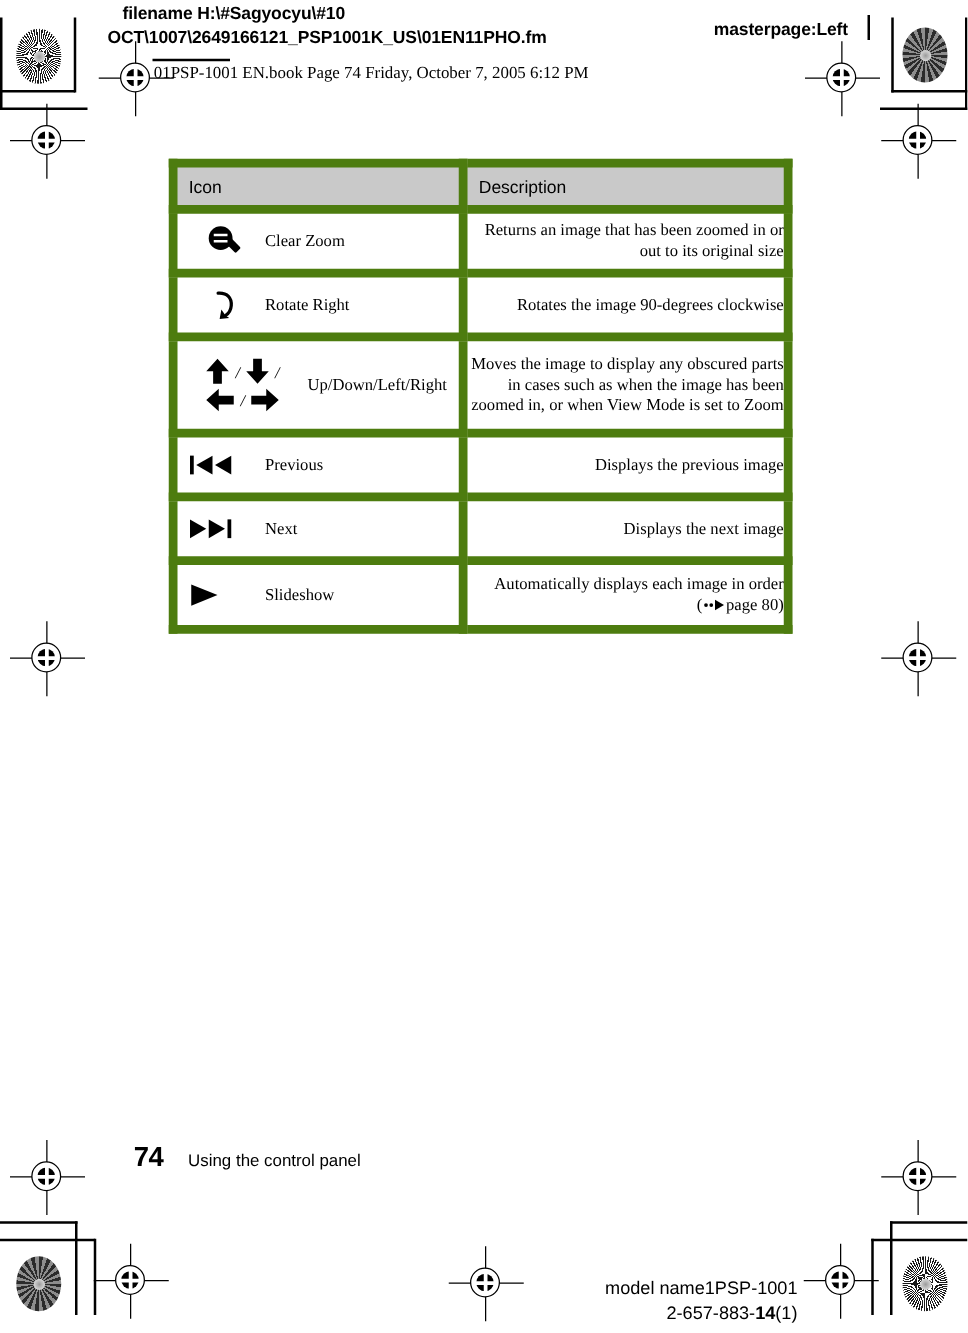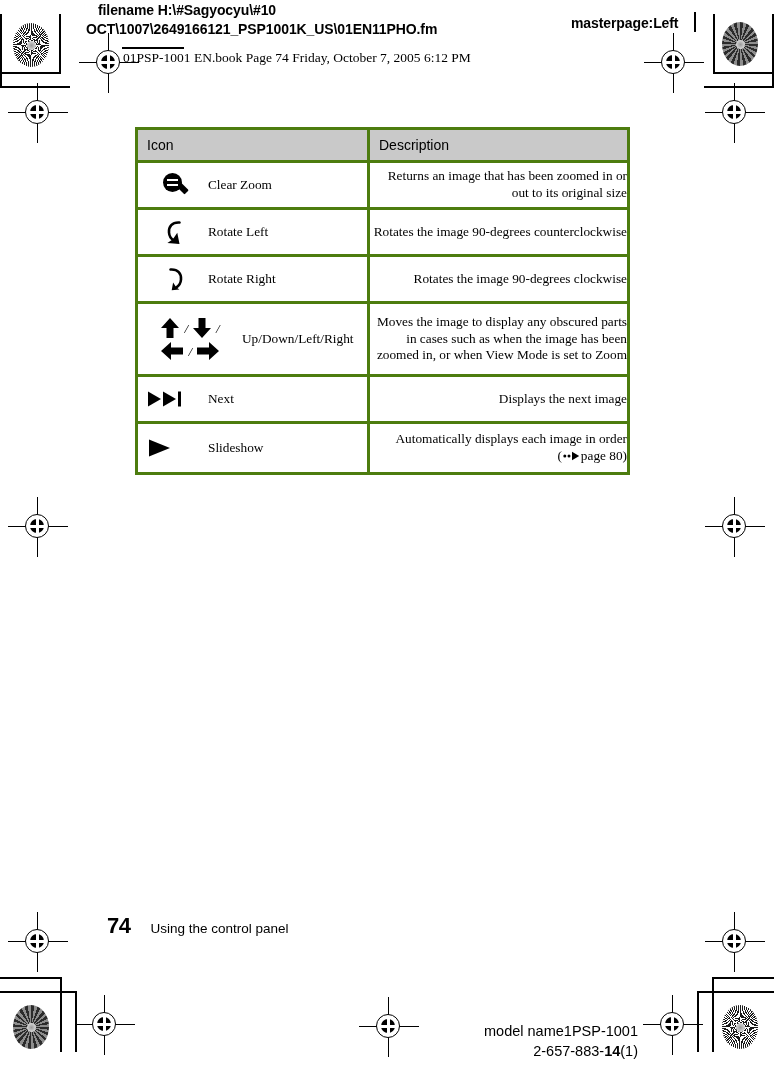--- a/index.html
+++ b/index.html
@@ -118,21 +118,21 @@
     position: absolute;
     left: 135px;
     top: 127px;
     width: 492px;
     border-collapse: collapse;
     border: 1.6px solid #000;
     table-layout: fixed;
     font-size: 13.3px;
   }
   #icon-table td, #icon-table th {
-    border: 3px solid #4d7c0f;
+    border: 7px solid #4d7c0f;
     padding: 0;
     vertical-align: middle;
   }
   #icon-table thead th {
     background: #c9c9c9;
     font-family: "Liberation Sans", sans-serif;
     font-weight: 400;
     font-size: 14px;
     text-align: left;
     height: 30px;
@@ -423,35 +423,20 @@
             </span>
           </span>
           <span class="icon-label">Clear Zoom</span>
         </div>
       </td>
       <td class="desc-cell">Returns an image that has been zoomed in or out to its original size</td>
     </tr>
 
 
 
-    <tr>
-      <td class="icon-cell">
-        <div class="icon-cell-inner">
-          <span class="glyph-box">
-            <svg class="rot" viewBox="0 0 20 26" width="20" height="26" aria-hidden="true">
-              <path d="M14.5 3.5 C7 3.0 3.5 7.5 4.0 13.5 C4.3 17.4 6.4 20.0 8.6 21.4
-                       L11.6 17.0 L12.9 23.6 L6.2 23.0 L8.6 21.4" fill="none" stroke="#000" stroke-width="2.6" stroke-linecap="round"></path>
-              <path d="M8.6 21.4 L11.9 16.6 L13.3 24.2 L5.6 23.4 Z" fill="#000"></path>
-            </svg>
-          </span>
-          <span class="icon-label">Rotate Left</span>
-        </div>
-      </td>
-      <td class="desc-cell">Rotates the image 90-degrees counterclockwise</td>
-    </tr>
 
     <tr>
       <td class="icon-cell">
         <div class="icon-cell-inner">
           <span class="glyph-box">
             <svg class="rot" viewBox="0 0 20 26" width="20" height="26" aria-hidden="true">
               <g transform="translate(20,0) scale(-1,1)">
                 <path d="M14.5 3.5 C7 3.0 3.5 7.5 4.0 13.5 C4.3 17.4 6.4 20.0 8.6 21.4" fill="none" stroke="#000" stroke-width="2.6" stroke-linecap="round"></path>
                 <path d="M8.6 21.4 L11.9 16.6 L13.3 24.2 L5.6 23.4 Z" fill="#000"></path>
               </g>
@@ -488,20 +473,35 @@
                 </svg>
               </span>
             </span>
           </span>
           <span class="icon-label">Up/Down/Left/Right</span>
         </div>
       </td>
       <td class="desc-cell">Moves the image to display any obscured parts in cases such as when the image has been zoomed in, or when View Mode is set to Zoom</td>
     </tr>
 
+    <tr>
+      <td class="icon-cell">
+        <div class="icon-cell-inner">
+          <span class="glyph-box navglyph" style="justify-content:flex-start; padding-left:9px;">
+            <svg width="36" height="18" viewBox="0 0 36 18">
+              <rect x="1" y="1.5" width="3" height="15" fill="#000"></rect>
+              <path d="M19 1.5 L19 16.5 L6 9 Z" fill="#000"></path>
+              <path d="M34 1.5 L34 16.5 L21 9 Z" fill="#000"></path>
+            </svg>
+          </span>
+          <span class="icon-label">Previous</span>
+        </div>
+      </td>
+      <td class="desc-cell">Displays the previous image</td>
+    </tr>
 
     <tr>
       <td class="icon-cell">
         <div class="icon-cell-inner">
           <span class="glyph-box navglyph" style="justify-content:flex-start; padding-left:9px;">
             <svg width="36" height="18" viewBox="0 0 36 18">
               <path d="M1 1.5 L1 16.5 L14 9 Z" fill="#000"></path>
               <path d="M16 1.5 L16 16.5 L29 9 Z" fill="#000"></path>
               <rect x="31" y="1.5" width="3" height="15" fill="#000"></rect>
             </svg>

